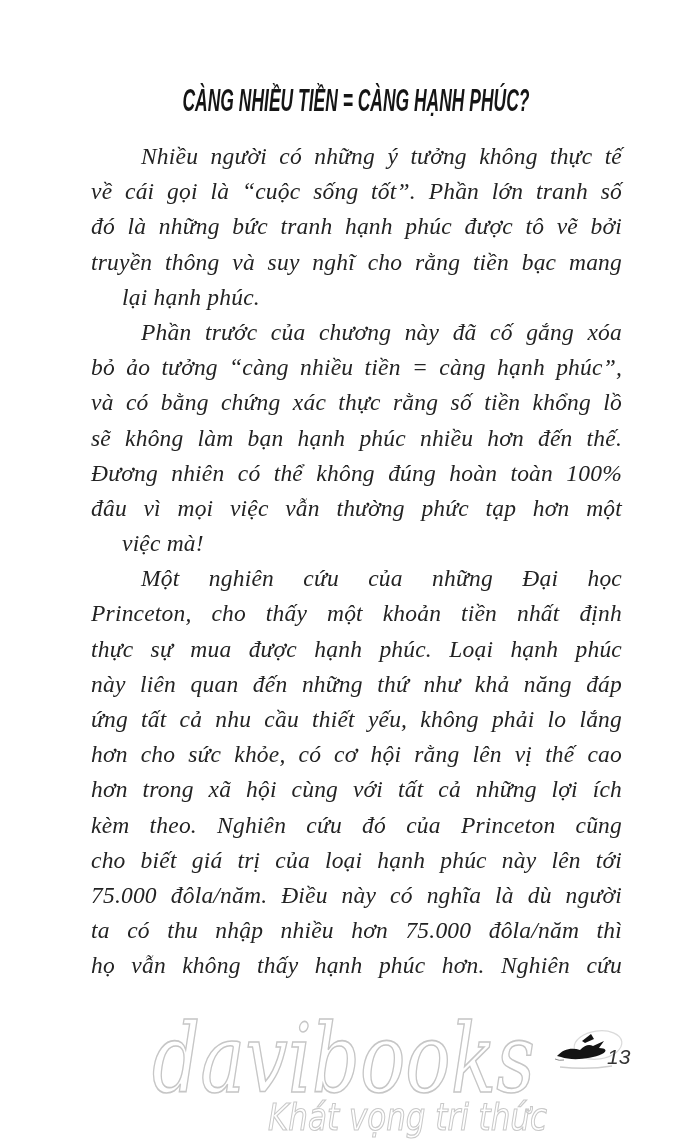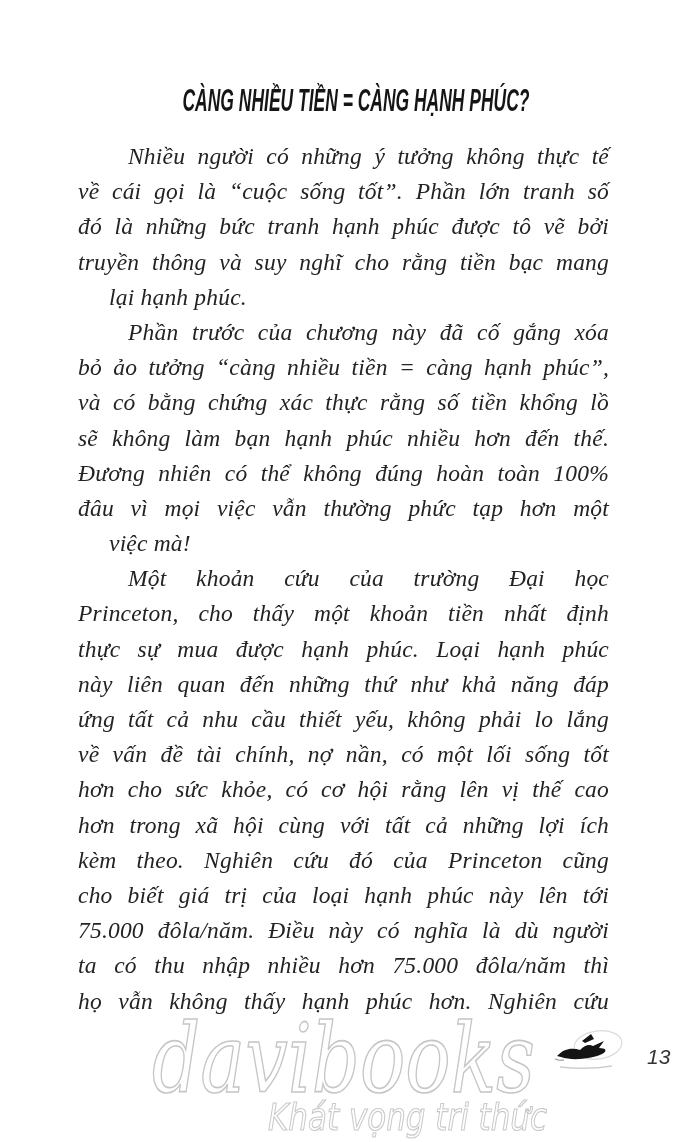--- a/index.html
+++ b/index.html
@@ -22,21 +22,21 @@
   }
   .title-svg text {
     font-family: "Liberation Sans", "DejaVu Sans", sans-serif;
     font-weight: bold;
     font-size: 32px;
     fill: #151515;
   }
   
   .body-block {
     position: absolute;
-    left: 78px; top: 139px;
+    left: 91px; top: 139px;
     width: 531px;
     font-size: 23.5px;
     line-height: 35.2px;
     color: #232323;
     letter-spacing: 0.2px;
   }
   .line {
     height: 35.2px;
     white-space: nowrap;
     text-align: justify;
@@ -67,21 +67,20 @@
   
   .marker-svg {
     position: absolute; left: 552px; top: 1026px;
     width: 84px; height: 48px;
   }
   .page-number {
     position: absolute; left: 607px; top: 1045px;
     font-family: "Liberation Sans", "DejaVu Sans", sans-serif;
     font-size: 21px;
     color: #343434;
-    margin-left: 40px;
   }
 </style>
 </head>
 <body>
 
 <div class="page">
 
   <svg class="title-svg" viewBox="0 0 700 46">
     <text x="356" y="33" text-anchor="middle" textLength="347" lengthAdjust="spacingAndGlyphs">CÀNG NHIỀU TIỀN = CÀNG HẠNH PHÚC?</text>
   </svg>
@@ -95,26 +94,25 @@
     <div class="line end">lại hạnh phúc.</div>
 
     <div class="line first">Phần trước của chương này đã cố gắng xóa</div>
     <div class="line">bỏ ảo tưởng “càng nhiều tiền = càng hạnh phúc”,</div>
     <div class="line">và có bằng chứng xác thực rằng số tiền khổng lồ</div>
     <div class="line">sẽ không làm bạn hạnh phúc nhiều hơn đến thế.</div>
     <div class="line">Đương nhiên có thể không đúng hoàn toàn 100%</div>
     <div class="line">đâu vì mọi việc vẫn thường phức tạp hơn một</div>
     <div class="line end">việc mà!</div>
 
-    <div class="line first">Một khoản cứu của trường Đại học</div>
+    <div class="line first">Một nghiên cứu của những Đại học</div>
     <div class="line">Princeton, cho thấy một khoản tiền nhất định</div>
     <div class="line">thực sự mua được hạnh phúc. Loại hạnh phúc</div>
     <div class="line">này liên quan đến những thứ như khả năng đáp</div>
     <div class="line">ứng tất cả nhu cầu thiết yếu, không phải lo lắng</div>
-    <div class="line">về vấn đề tài chính, nợ nần, có một lối sống tốt</div>
     <div class="line">hơn cho sức khỏe, có cơ hội rằng lên vị thế cao</div>
     <div class="line">hơn trong xã hội cùng với tất cả những lợi ích</div>
     <div class="line">kèm theo. Nghiên cứu đó của Princeton cũng</div>
     <div class="line">cho biết giá trị của loại hạnh phúc này lên tới</div>
     <div class="line">75.000 đôla/năm. Điều này có nghĩa là dù người</div>
     <div class="line">ta có thu nhập nhiều hơn 75.000 đôla/năm thì</div>
     <div class="line">họ vẫn không thấy hạnh phúc hơn. Nghiên cứu</div>
   </div>
 
   <svg class="watermark-svg" viewBox="0 0 700 134">

